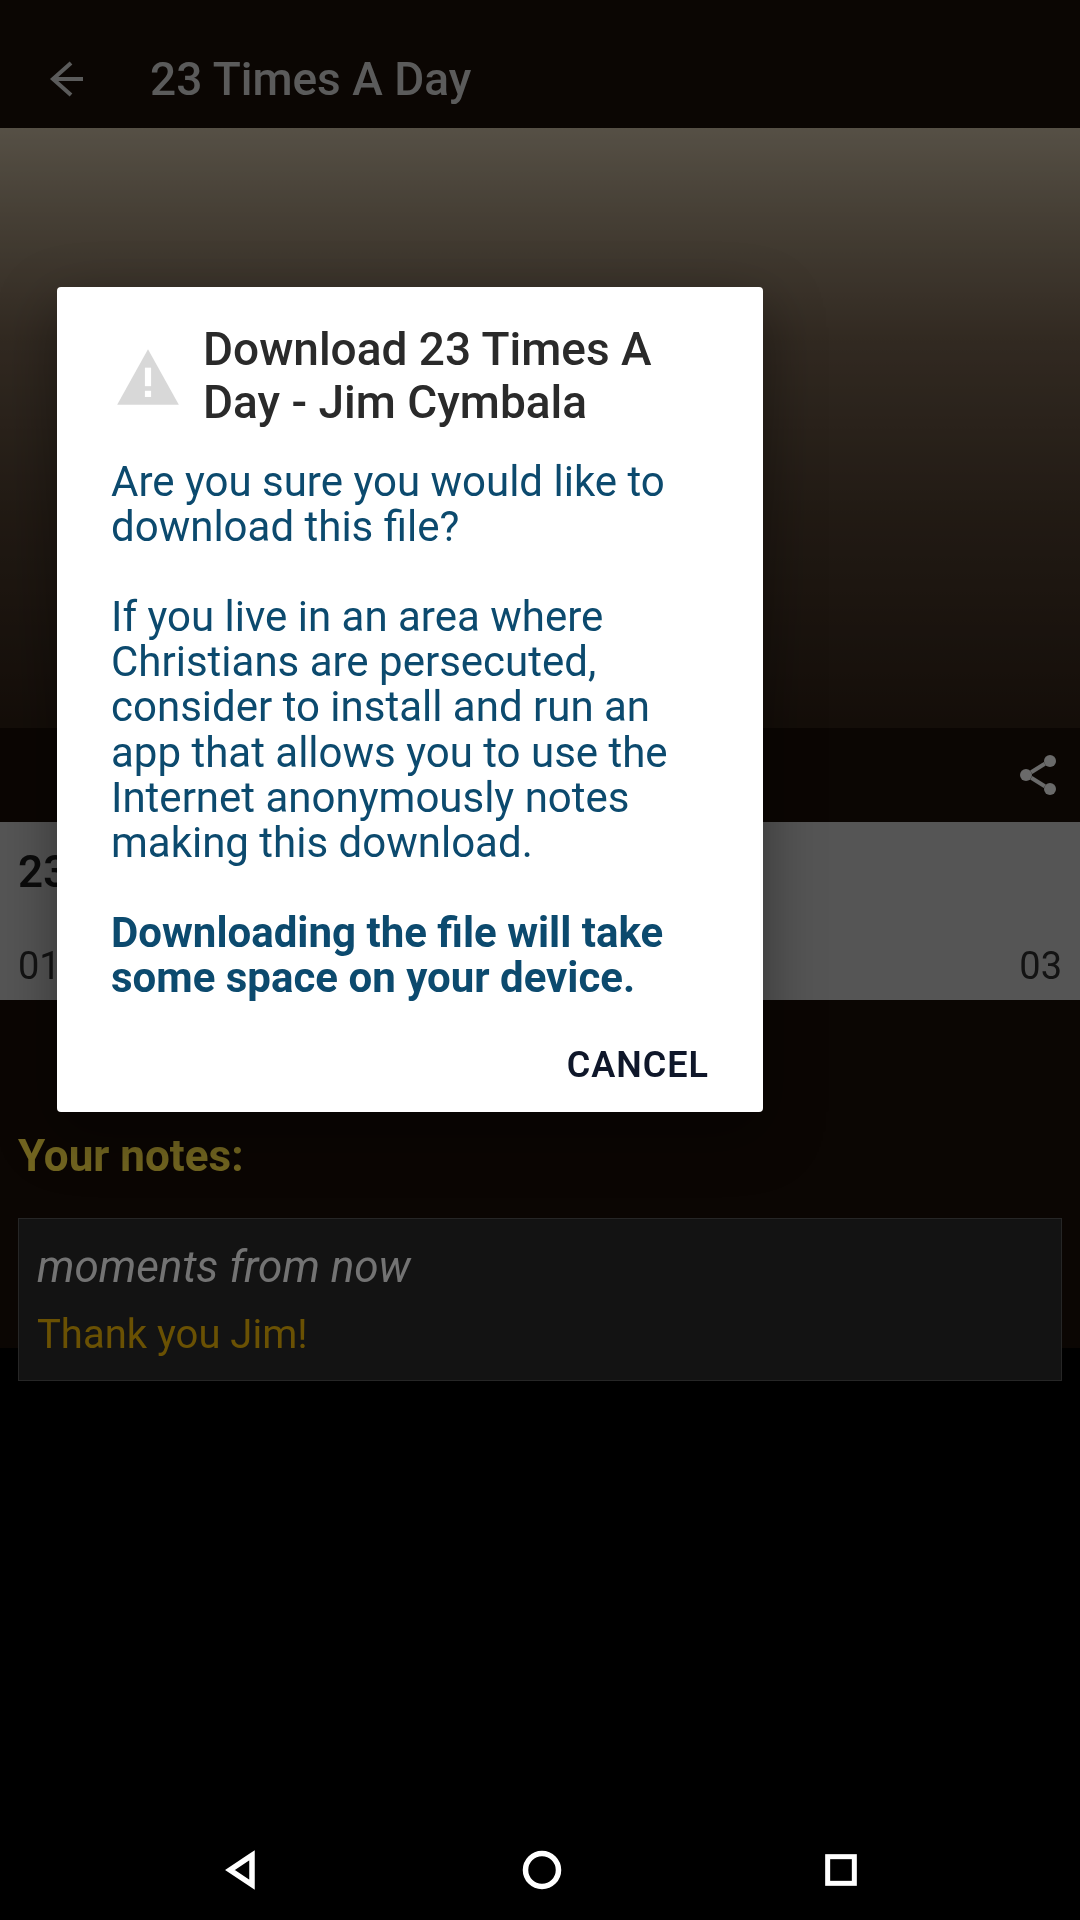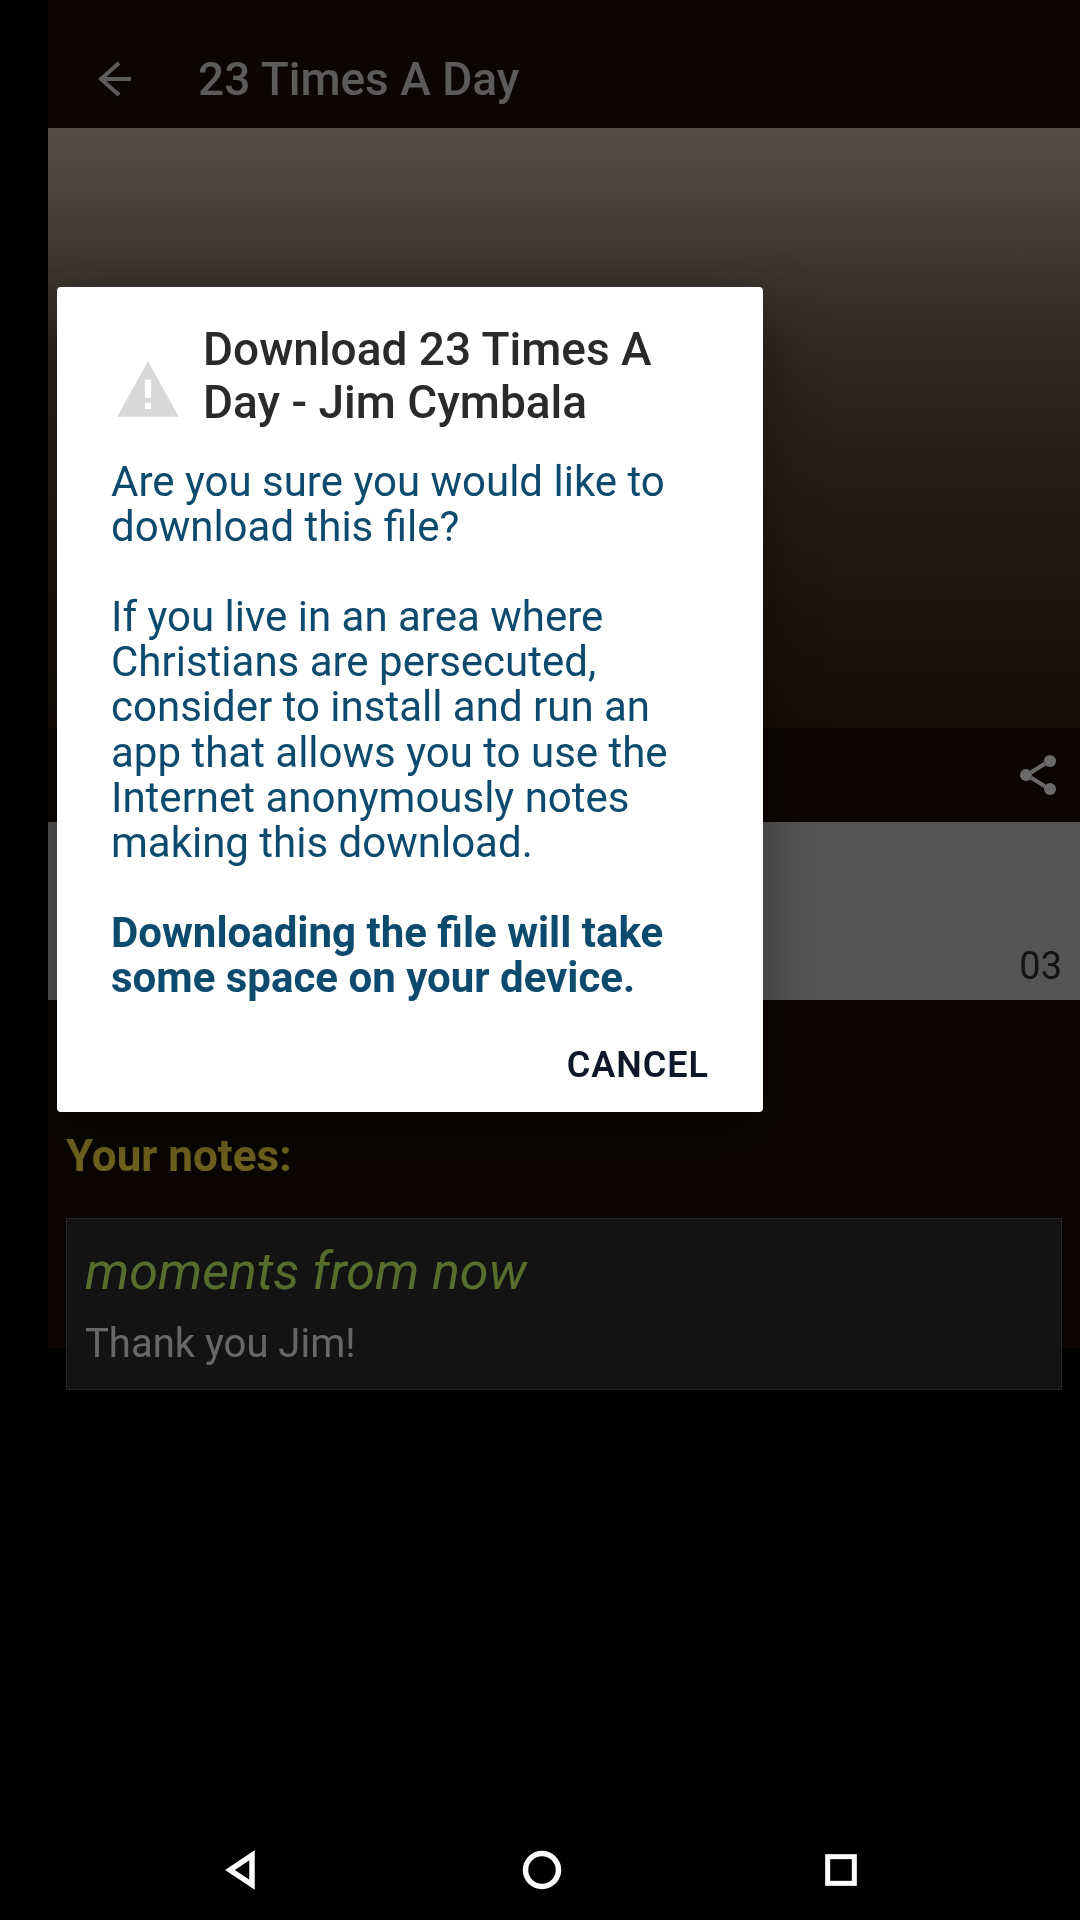--- a/index.html
+++ b/index.html
@@ -92,26 +92,26 @@
   font-size: 44px;
   font-weight: 700;
 }
 .notes-box {
   margin-top: 36px;
   border: 1px solid #555;
   background: #2a2a2a;
   padding: 22px 18px 22px;
 }
 .note-hint {
-  color: #bef264;
+  color: #ffffff;
   font-style: italic;
-  font-size: 52px;
+  font-size: 44px;
 }
 .note-text {
-  color: #e5e5e5;
+  color: #eab308;
   font-size: 40px;
   margin-top: 18px;
 }
 
 .scrim {
   position: absolute;
   inset: 0;
   background: rgba(0,0,0,0.55);
   z-index: 5;
 }
@@ -122,21 +122,21 @@
   left: 57px;
   top: 287px;
   width: 706px;
   background: #fff;
   border-radius: 4px;
   box-shadow: 0 20px 60px rgba(0,0,0,0.4);
   padding: 36px 54px 26px;
 }
 .dlg-head {
   display: flex;
-  align-items: flex-end;
+  align-items: center;
   gap: 18px;
 }
 .warn-icon {
   width: 74px;
   height: 74px;
   margin-top: 8px;
   flex-shrink: 0;
 }
 .dlg-title {
   color: #2a2a2a;
@@ -175,21 +175,21 @@
   right: 0;
   height: 96px;
   background: #000;
   display: flex;
   align-items: center;
   justify-content: space-around;
   padding: 0 90px;
   z-index: 20;
 }
 .system-nav svg { stroke: #fff; fill: none; stroke-width: 3; }
-.app-root { position: relative; width: 1080px; height: 1920px; padding-left: 48px; }
+.app-root { position: relative; width: 1080px; height: 1920px; }
 </style>
 </head>
 <body>
 <div class="app-root">
 
   <div class="status-bar"></div>
 
   <div class="app-bar">
     <div class="back-arrow">
       <svg width="48" height="48" viewBox="0 0 48 48" fill="none" stroke-width="4">

